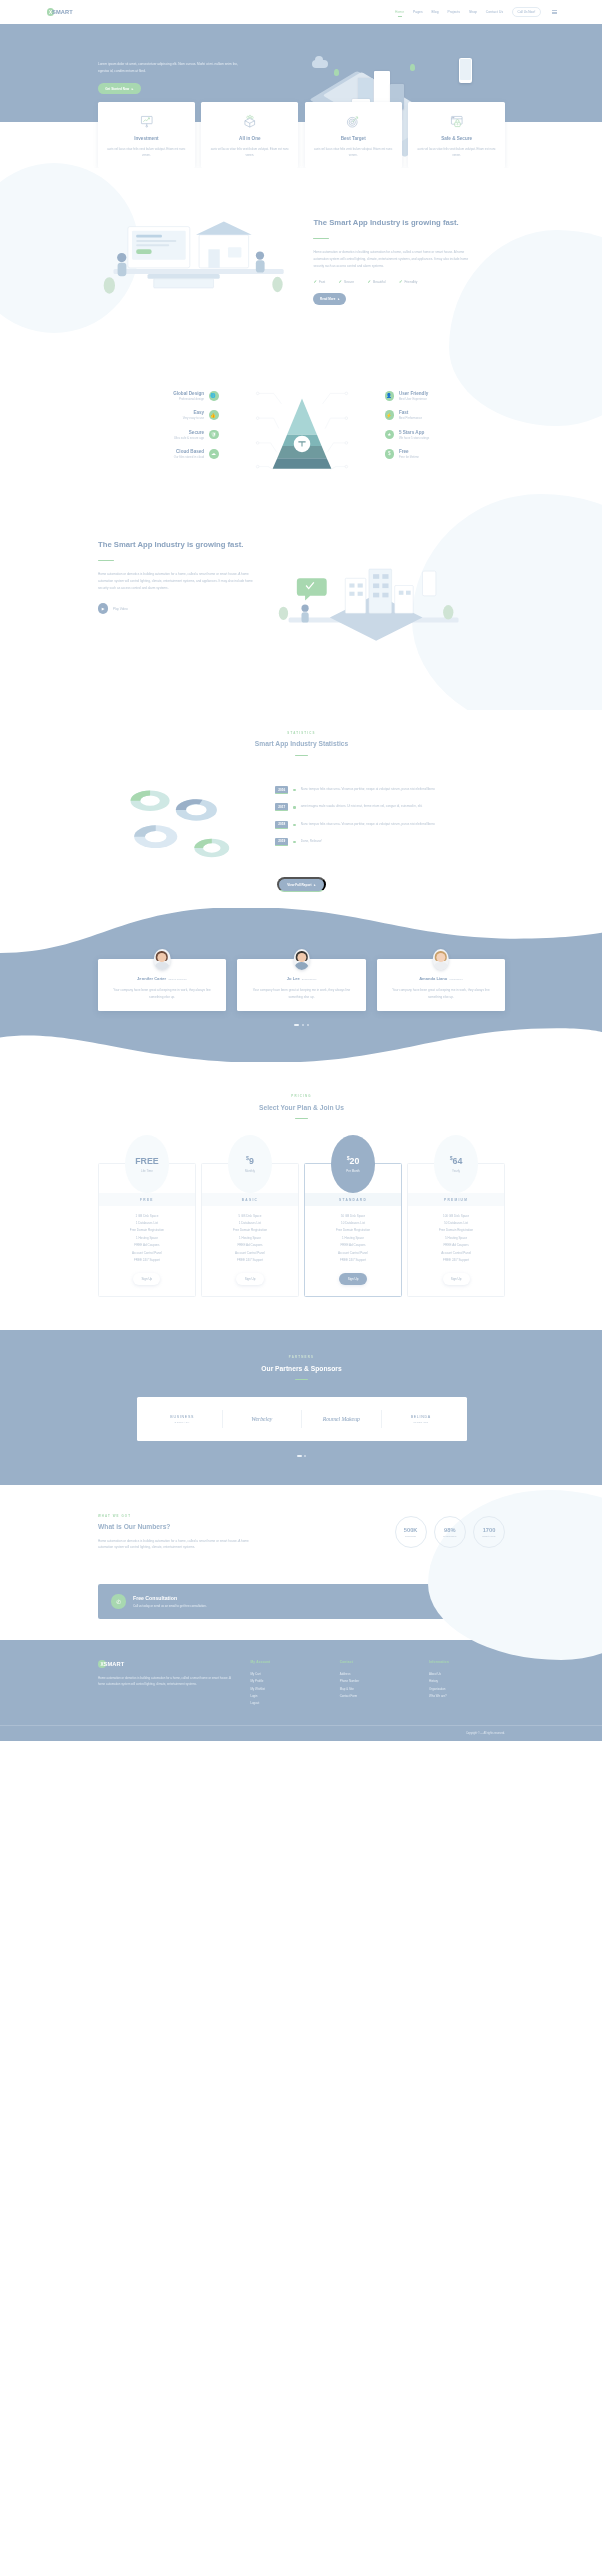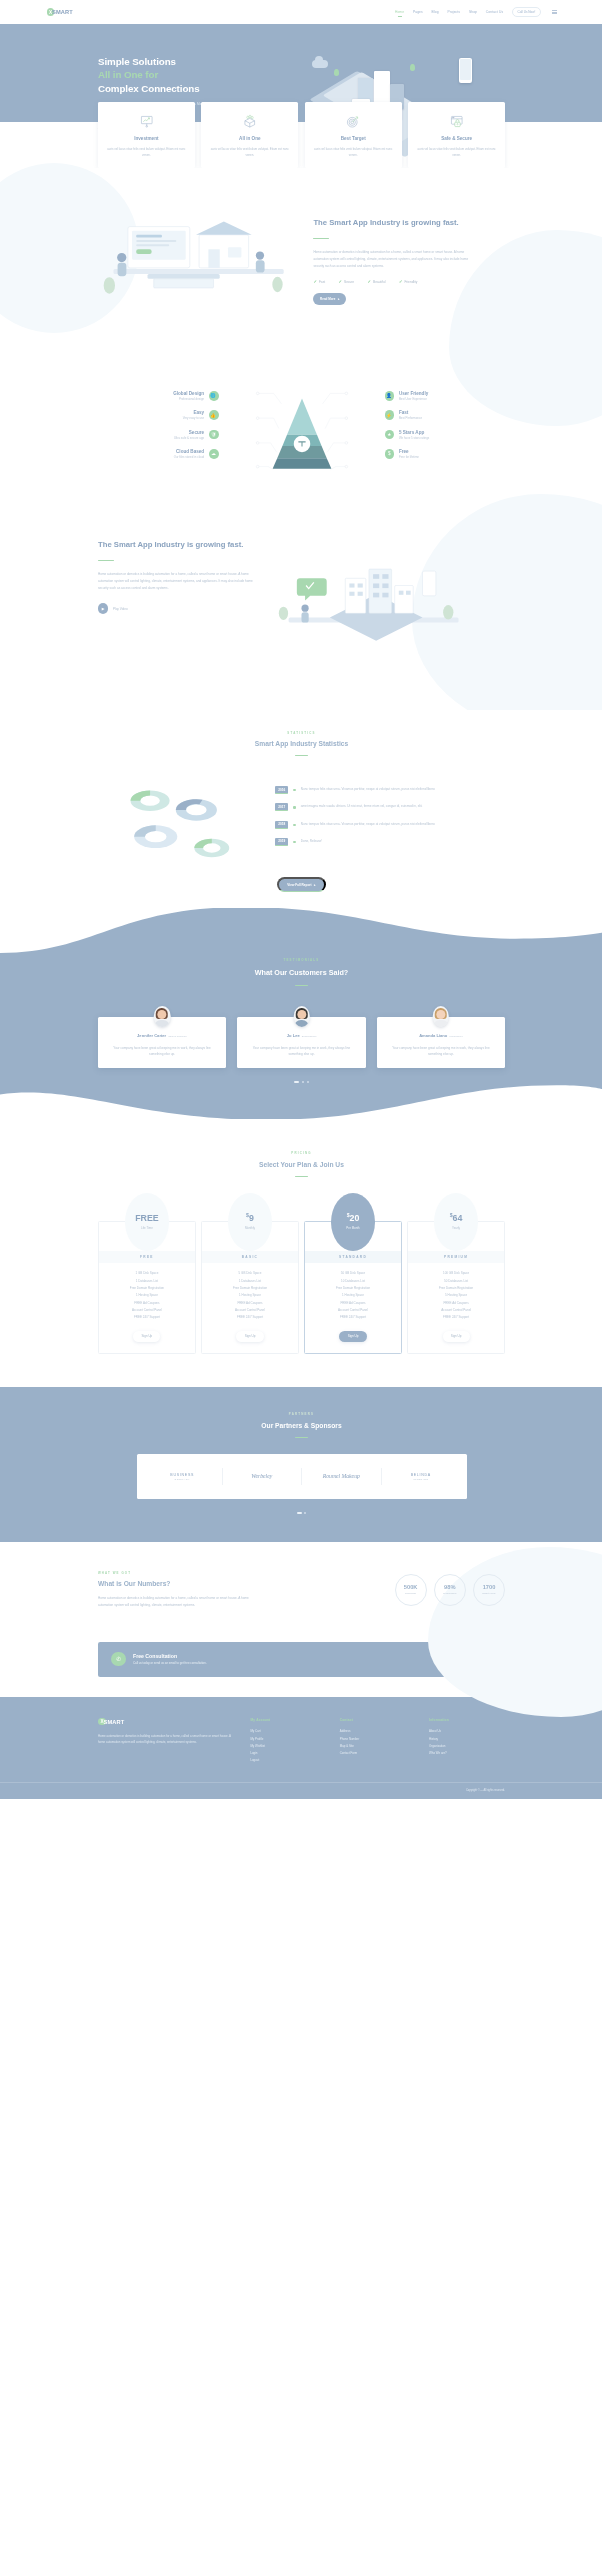--- a/index.html
+++ b/index.html
@@ -222,25 +222,20 @@
             <span></span>
             <span></span>
           </span>
       </div>
     </div>
   </div>
 
   <div class="hero">
     <div class="hero-inner">
       <div class="hero-left">
-        <h1 class="hero-title">
-          <span>Simple Solutions</span><br>
-          <span class="accent">All in One for</span><br>
-          <span>Complex Connections</span>
-        </h1>
         <div class="hero-sub">Lorem ipsum dolor sit amet, consectetuer adipiscing elit. Nam cursus. Morbi ut mi. nullam enim leo, egestas id, condim entum at flord.</div>
         <button class="hero-btn">
           <span>Get Started Now</span>
           <span>▸</span>
         </button>
       </div>
       <div class="hero-art">
         <div class="iso">
           <div class="cloud"></div>
           <div class="greenleaf" style="left:25px;top:14.4px;"></div>
@@ -562,25 +557,20 @@
     </button>
   </div>
 
   <div class="sec-testi">
     <svg class="wave-top" viewBox="0 0 1170 90" preserveAspectRatio="none">
       <path d="M0,90 C180,90 230,0 470,0 C700,0 790,62 1000,62 C1090,62 1140,55 1170,50 L1170,0 L0,0 Z" fill="#ffffff"></path>
     </svg>
     <svg class="wave-bot" viewBox="0 0 1170 90" preserveAspectRatio="none">
       <path d="M0,40 C150,20 260,90 520,90 C760,90 860,22 1080,22 C1130,22 1155,26 1170,30 L1170,90 L0,90 Z" fill="#ffffff"></path>
     </svg>
-    <div class="testi-head">
-      <div class="eyebrow">TESTIMONIALS</div>
-      <h2>What Our Customers Said?</h2>
-      <div class="rule-center" style="background:#a8d8b0"></div>
-    </div>
     <div class="testi-row">
       <div class="testi-card">
         <div class="avatar">
           <div class="av-hair" style="background:#6b4a3a"></div>
             <div class="av-face" style="background:#f0c9ad"></div>
             <div class="av-body" style="background:#dfe4ea"></div>
         </div>
         <div><span class="testi-name">Jennifer Carter</span><span class="testi-role">CEO of Company</span></div>
         <div class="testi-text">Your company have been great at keeping me in work, they always line something else up.</div>
       </div>

